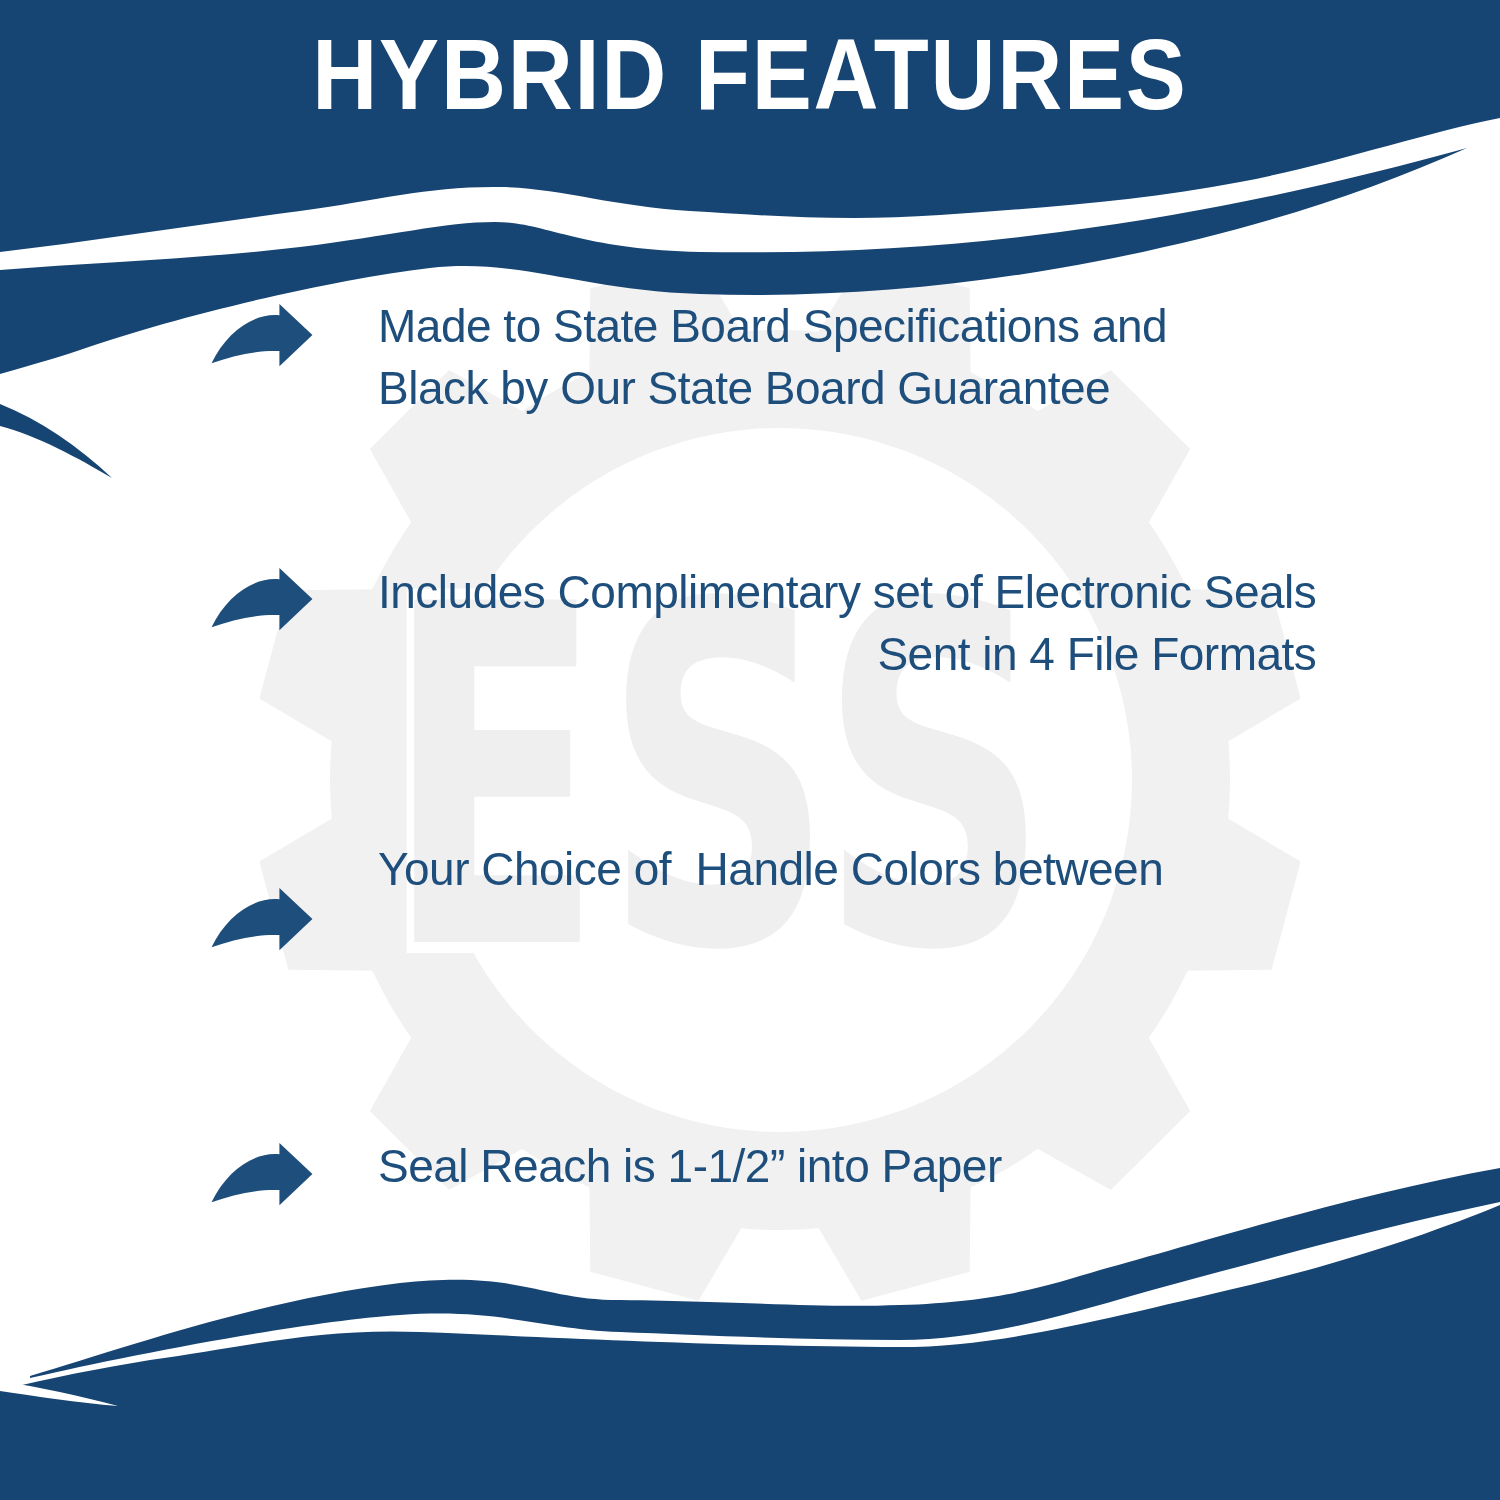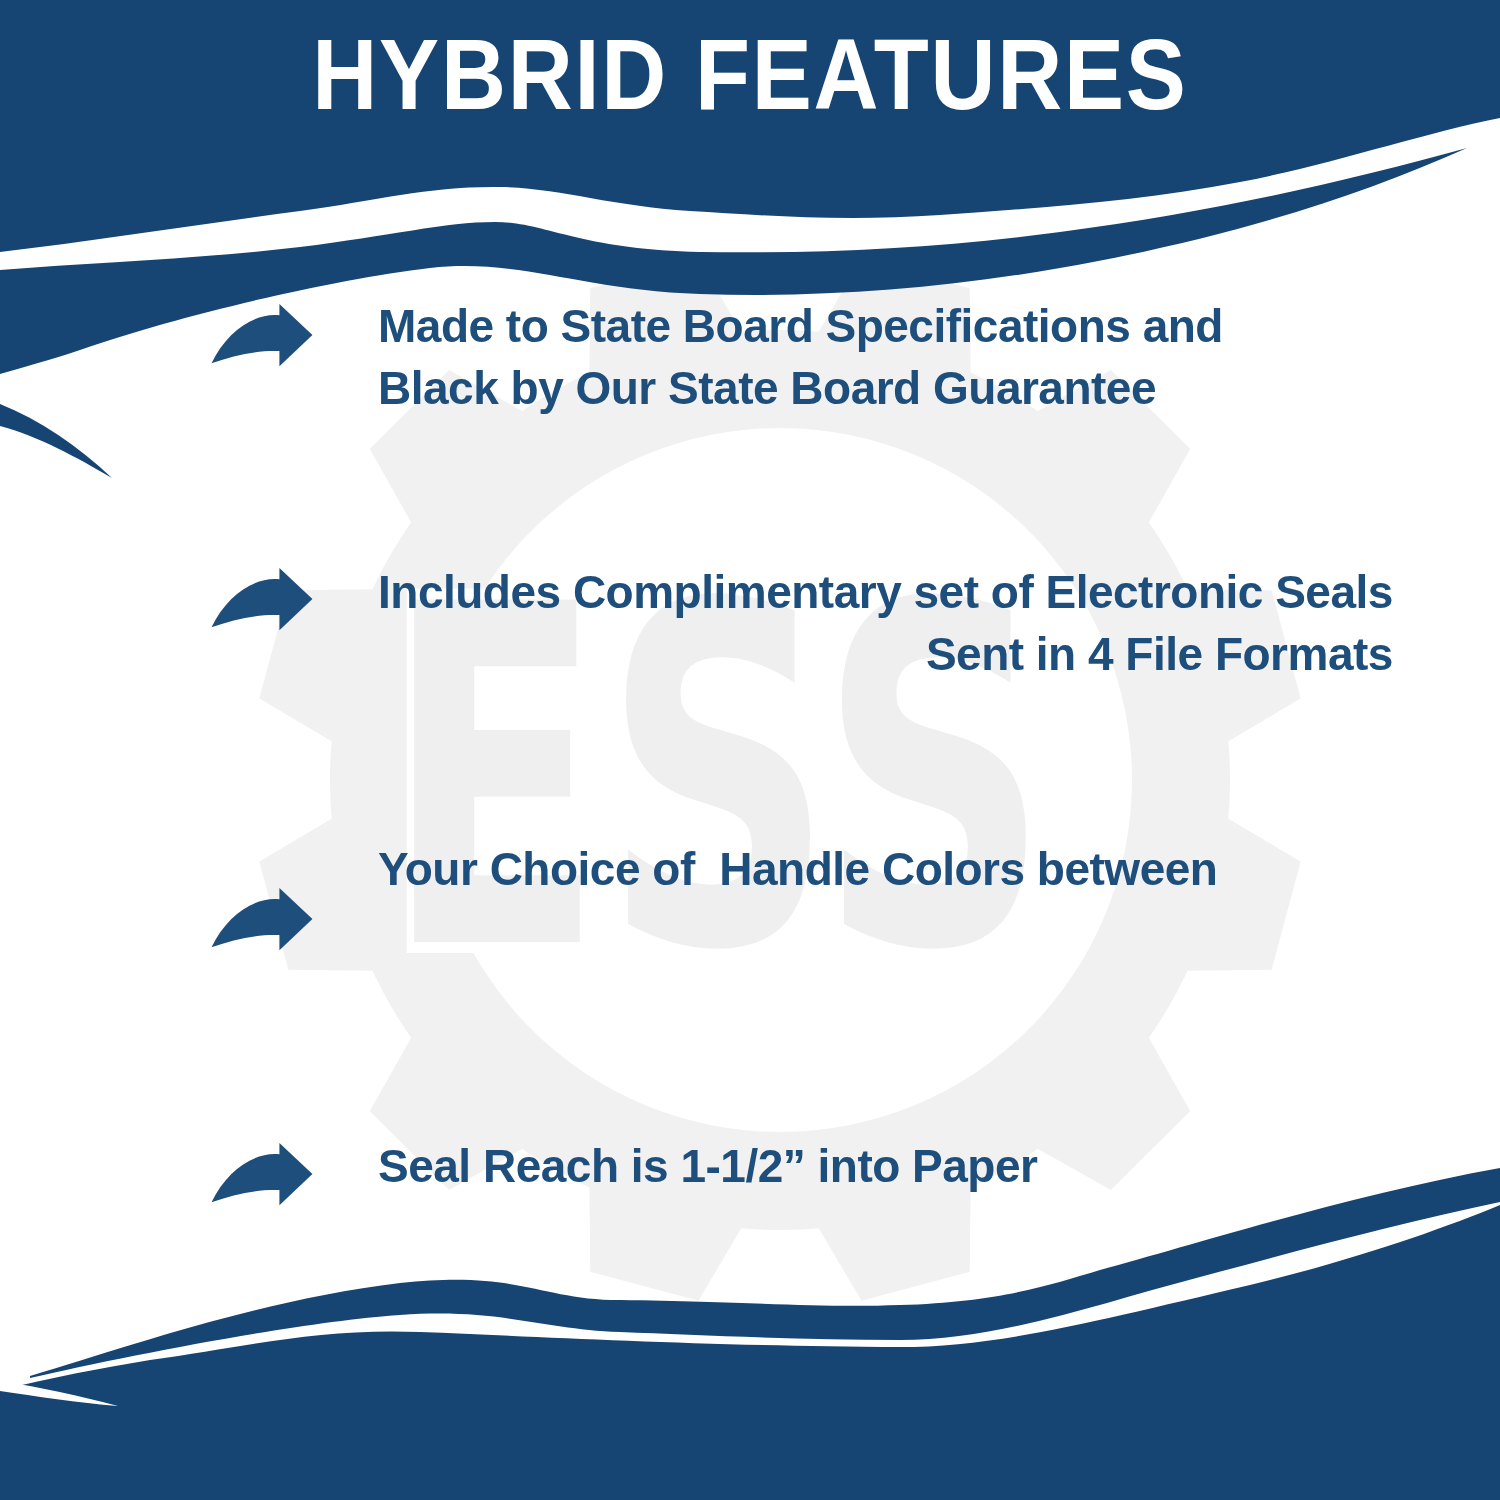--- a/index.html
+++ b/index.html
@@ -15,21 +15,21 @@
     position:absolute;top:24px;left:0;width:1500px;
     text-align:center;color:#ffffff;
     font-size:100px;font-weight:700;letter-spacing:2px;line-height:100px;
     transform:scaleX(0.9);transform-origin:50% 50%;
     white-space:nowrap;
   }
   .feature{position:absolute;left:0;width:1500px;}
   .arrow-icon{position:absolute;left:208px;width:107px;height:66px;}
   .feature-text{
     position:absolute;left:378px;top:0;
-    color:#1E4E7C;font-size:46px;font-weight:700;line-height:62px;
+    color:#1E4E7C;font-size:46px;font-weight:400;line-height:62px;
     letter-spacing:-0.5px;
   }
   .feature-text .line{white-space:pre;}
   
   .f0 .arrow-icon{top:303px;} .f0 .feature-text{top:295px;}
   .f1 .arrow-icon{top:567px;} .f1 .feature-text{top:561px;text-align:right;}
   .f2 .arrow-icon{top:887px;} .f2 .feature-text{top:838px;}
   .f3 .arrow-icon{top:1142px;} .f3 .feature-text{top:1135px;}
 </style>
 </head>

